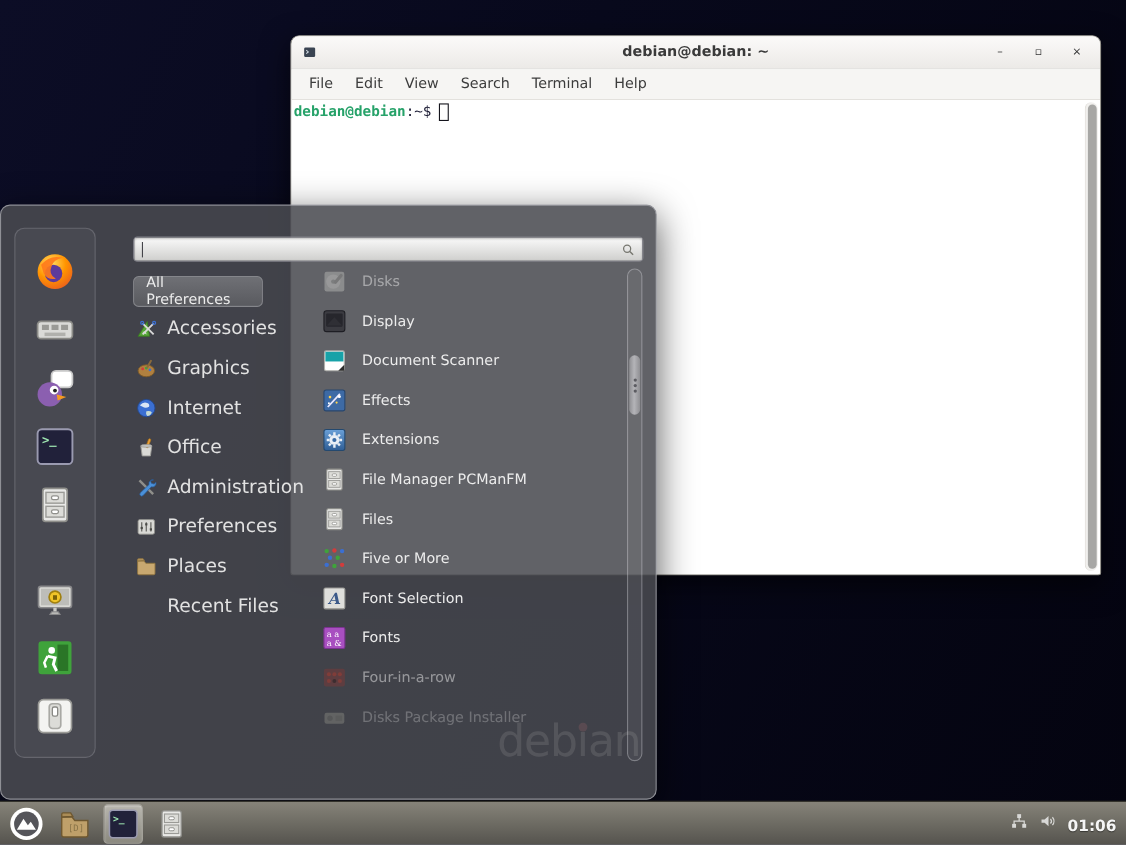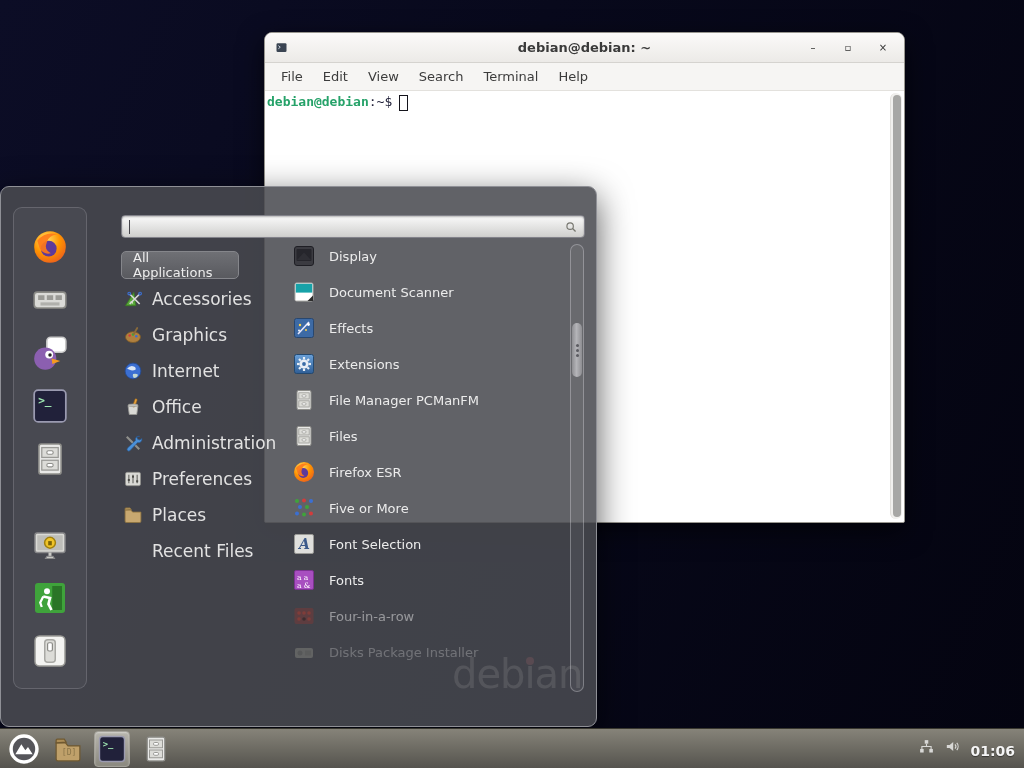--- a/index.html
+++ b/index.html
@@ -10,21 +10,21 @@
     background:linear-gradient(115deg,#0c0d26 0%,#08091c 40%,#040410 100%); }
 
   
   .watermark { position:absolute; left:452px; top:652px; font-size:40px; font-weight:500;
     letter-spacing:-1px; color:rgba(198,198,204,0.78); line-height:1.1; }
   .wm-i { position:relative; display:inline-block; }
   .wm-dot { position:absolute; left:2px; top:5px; width:8px; height:8px; border-radius:50%;
     background:#c0485a; }
 
   
-  .term { position:absolute; left:264px; top:32px; width:641px; height:491px;
+  .term { position:absolute; left:264px; top:32px; width:737px; height:491px;
     background:#ffffff; border:1px solid #98968f; border-radius:8px 8px 2px 2px;
     box-shadow:0 8px 26px rgba(0,0,0,0.6); }
   .term-titlebar { height:30px; display:flex; align-items:center; position:relative;
     background:linear-gradient(#fbfaf9,#eceae7); border-bottom:1px solid #d5d3cf;
     border-radius:7px 7px 0 0; }
   .term-title { position:absolute; left:0; right:0; text-align:center; font-size:13px;
     font-weight:bold; color:#3a3a3a; }
   .term-winicon { margin-left:9px; z-index:2; }
   .term-buttons { position:absolute; right:14px; display:flex; gap:21px; z-index:2; }
   .term-btn { font-size:10px; color:#333; width:14px; text-align:center; cursor:default; }
@@ -247,21 +247,21 @@
       <span class="icon search-mag" style="width:14px;height:14px">
         <svg viewBox="0 0 24 24">
             <circle cx="10.5" cy="10.5" r="5.5" fill="none" stroke="#76766f" stroke-width="2"></circle>
             <path d="M14.7 14.7 L19.8 19.8" stroke="#76766f" stroke-width="2.2"></path>
           </svg>
       </span>
     </div>
 
     <div class="cats">
       <div class="cat-all">
-        <span>All Applications</span>
+        <span>All Preferences</span>
       </div>
     <div class="cat-item">
           <span class="icon" style="height: 20px; width: 20px;">
             <svg viewBox="0 0 24 24">
               <path d="M3 20 L13 4 L15.5 20 Z" fill="#57a639" stroke="#3a7a22"></path>
               <path d="M7.5 15.5 l4-1 0.8 3.5z" fill="#cfe8c2"></path>
               <path d="M8 6 L20 18 M20 6 L8 18" stroke="#d8d8d8" stroke-width="2"></path>
               <circle cx="7.5" cy="5.5" r="1.6" fill="none" stroke="#3b6fd2" stroke-width="1.4"></circle>
               <circle cx="20.5" cy="5.5" r="1.6" fill="none" stroke="#3b6fd2" stroke-width="1.4"></circle>
             </svg>
@@ -334,20 +334,31 @@
           </span>
           <span>Places</span>
         </div>
         <div class="cat-item">
           <span class="cat-spacer"></span>
           <span>Recent Files</span>
         </div>
       </div>
 
     <div class="apps">
+        <div class="app-item faded">
+          <span class="icon" style="height: 24px; width: 24px;">
+            <svg viewBox="0 0 24 24">
+              <rect x="3" y="3" width="18" height="18" rx="2" fill="#b6b6b3"></rect>
+              <circle cx="11" cy="12" r="6.5" fill="#cfcfcc"></circle>
+              <circle cx="11" cy="12" r="2" fill="#9a9a97"></circle>
+              <rect x="14" y="4" width="3" height="11" rx="1.5" transform="rotate(40 15.5 9.5)" fill="#8f8f8c"></rect>
+            </svg>
+          </span>
+          <span>Disks</span>
+        </div>
         <div class="app-item">
           <span class="icon" style="height: 24px; width: 24px;">
             <svg viewBox="0 0 24 24">
               <rect x="2.5" y="2.5" width="19" height="19" rx="2.5" fill="#3b3b41" stroke="#1e1e24"></rect>
               <rect x="4.5" y="5" width="15" height="12" rx="1" fill="#26262c"></rect>
               <path d="M5 16 L12 8.5 l7 7.5z" fill="#2f2f35"></path>
             </svg>
           </span>
           <span>Display</span>
         </div>
@@ -420,37 +431,20 @@
               <rect x="10" y="6.8" width="4" height="2.2" rx="1" fill="#fff" stroke="#8f8f8b" stroke-width="0.7"></rect>
               <rect x="6.8" y="12.8" width="10.4" height="6.2" fill="#dcdcd8" stroke="#9a9a96" stroke-width="0.8"></rect>
               <rect x="10" y="14.8" width="4" height="2.2" rx="1" fill="#fff" stroke="#8f8f8b" stroke-width="0.7"></rect>
             </svg>
           </span>
           <span>Files</span>
         </div>
         <div class="app-item">
           <span class="icon" style="height: 24px; width: 24px;">
             <svg viewBox="0 0 24 24">
-              <defs>
-                <radialGradient id="fxg" cx="0.38" cy="0.28" r="0.95">
-                  <stop offset="0" stop-color="#ffe066"></stop>
-                  <stop offset="0.45" stop-color="#ff9400"></stop>
-                  <stop offset="1" stop-color="#e1452c"></stop>
-                </radialGradient>
-              </defs>
-              <circle cx="12" cy="12" r="10" fill="url(#fxg)"></circle>
-              <circle cx="11.2" cy="13" r="5" fill="#5d3a9b"></circle>
-              <path d="M4 8 Q9 2 16.5 4 Q11 5 10 9 Q8 13.5 12.5 16 Q8 17 5.5 13 Z" fill="#ff7a1a" opacity="0.92"></path>
-            </svg>
-          </span>
-          <span>Firefox ESR</span>
-        </div>
-        <div class="app-item">
-          <span class="icon" style="height: 24px; width: 24px;">
-            <svg viewBox="0 0 24 24">
               <circle cx="5" cy="5" r="2" fill="#3fa33b"></circle>
               <circle cx="12" cy="4.5" r="2" fill="#d23c3c"></circle>
               <circle cx="19" cy="5" r="2" fill="#3b6fd2"></circle>
               <circle cx="8" cy="11" r="2" fill="#3b6fd2"></circle>
               <circle cx="15" cy="11" r="2" fill="#3fa33b"></circle>
               <circle cx="5" cy="17.5" r="2" fill="#3b6fd2"></circle>
               <circle cx="12" cy="18.5" r="2" fill="#3fa33b"></circle>
               <circle cx="19" cy="17.5" r="2" fill="#d23c3c"></circle>
             </svg>
           </span>

